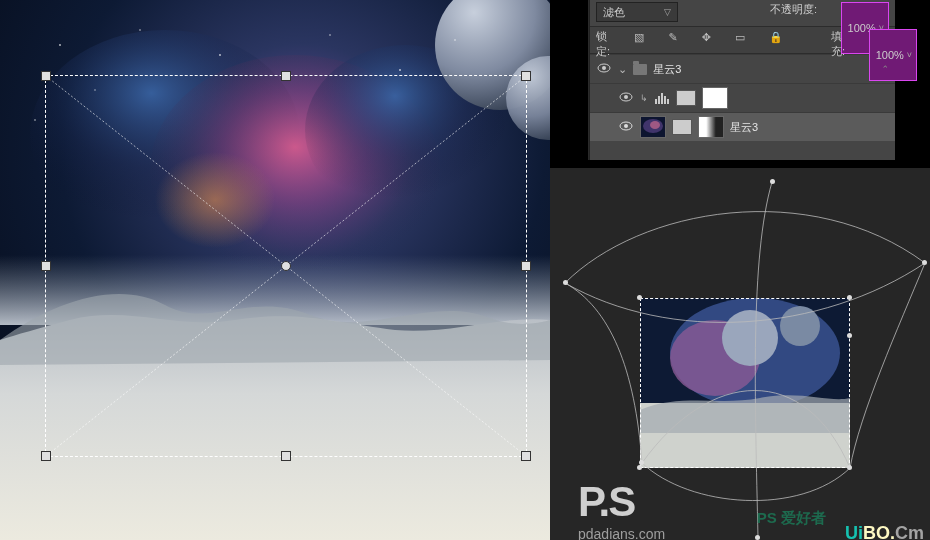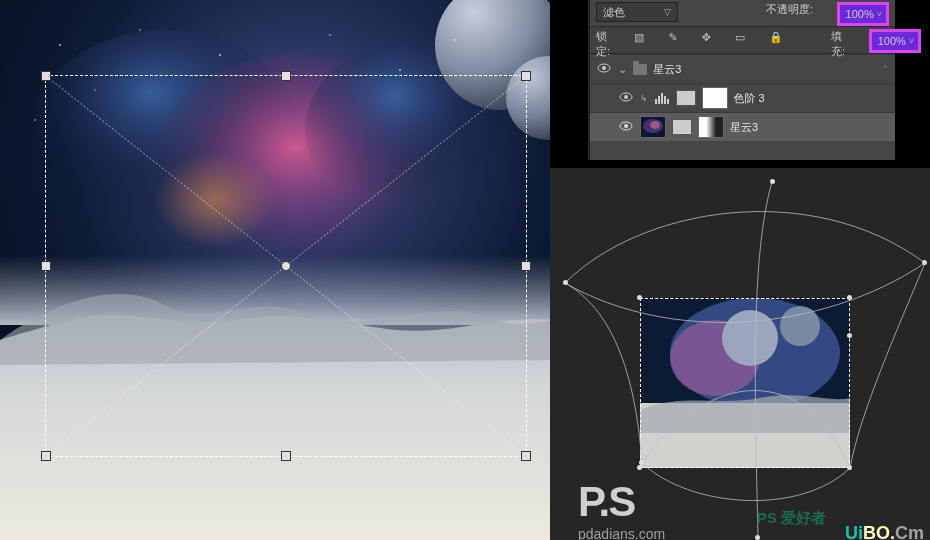--- a/index.html
+++ b/index.html
@@ -9,21 +9,21 @@
 .tf-diag{position:absolute;inset:0}
 .handle{position:absolute;width:8px;height:8px;background:#e0e0e0;border:1px solid #333}
 .h-tl{left:-5px;top:-5px}.h-tr{right:-5px;top:-5px}.h-bl{left:-5px;bottom:-5px}.h-br{right:-5px;bottom:-5px}
 .h-tc{left:50%;top:-5px;margin-left:-5px}.h-bc{left:50%;bottom:-5px;margin-left:-5px}
 .h-lc{left:-5px;top:50%;margin-top:-5px}.h-rc{right:-5px;top:50%;margin-top:-5px}
 .h-ctr{left:50%;top:50%;margin:-5px 0 0 -5px;border-radius:50%}
 .panel{position:absolute;right:35px;top:0;width:305px;height:160px;background:#454545;border-left:1px solid #222;box-shadow:-1px 0 0 #2a2a2a}
 .row{display:flex;align-items:flex-start;height:22px;padding:2px 6px;gap:24px}
 .dd{background:#3a3a3a;border:1px solid #222;height:18px;display:flex;align-items:center;padding:0 6px;min-width:68px;justify-content:space-between}
 .dd .chev{font-size:9px;color:#aaa}
-.pct{background:#6d28d9;border:3px solid #d946ef;height:18px;padding:0 4px;display:flex;align-items:center;min-width:38px;justify-content:flex-end}
+.pct{background:#701a75;border:1px solid #d946ef;height:18px;padding:16px 4px;display:flex;align-items:center;min-width:38px;justify-content:flex-end}
 .pct .chev{font-size:9px;color:#aaa;margin-left:3px}
 .iconbtn{width:16px;height:16px;display:flex;align-items:center;justify-content:center;color:#bbb}
 .layer-row{display:flex;align-items:center;height:28px;padding:0 6px;gap:6px;border-top:1px solid #3a3a3a}
 .layer-row.sel{background:#5b5b5b}
 .eye{width:16px;text-align:center}
 .thumb{width:24px;height:20px;border:1px solid #666;background:#222;display:flex}
 .mask{width:24px;height:20px;border:1px solid #666;background:linear-gradient(90deg,#fff 30%,#aaa 45%,#222 70%)}
 .folder-ico{width:14px;height:11px;background:#777;border-radius:1px;position:relative}
 .folder-ico:before{content:"";position:absolute;left:0;top:-3px;width:6px;height:3px;background:#777;border-radius:1px 1px 0 0}
 .name{flex:1;color:#e5e5e5}
@@ -175,21 +175,20 @@
         <svg width="16" height="14">
             <rect x="1" y="8" width="2" height="5" fill="#ccc"></rect>
             <rect x="4" y="5" width="2" height="8" fill="#ccc"></rect>
             <rect x="7" y="2" width="2" height="11" fill="#ccc"></rect>
             <rect x="10" y="5" width="2" height="8" fill="#ccc"></rect>
             <rect x="13" y="8" width="2" height="5" fill="#ccc"></rect>
           </svg>
       </div>
       <div class="badge"></div>
       <div class="thumb" style="background:#fff"></div>
-      <span class="name">色阶 3</span>
     </div>
 
     <div class="layer-row sel" style="padding-left:28px">
       <div class="eye">
         <svg width="14" height="10">
             <ellipse cx="7" cy="5" rx="6" ry="4" fill="none" stroke="#ddd"></ellipse>
             <circle cx="7" cy="5" r="2" fill="#ddd"></circle>
           </svg>
       </div>
       <div class="thumb">

